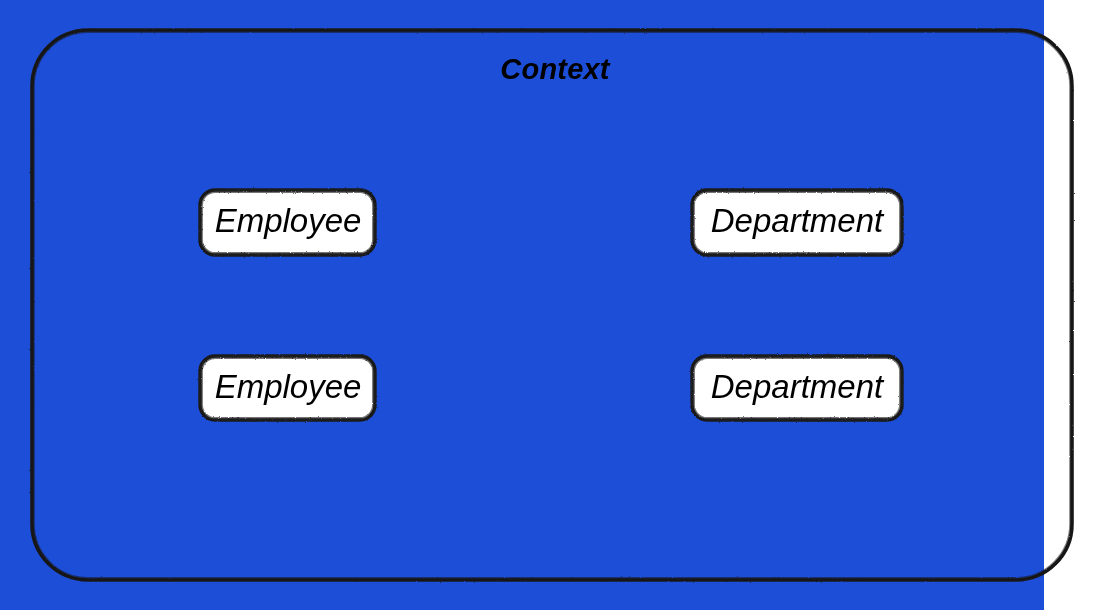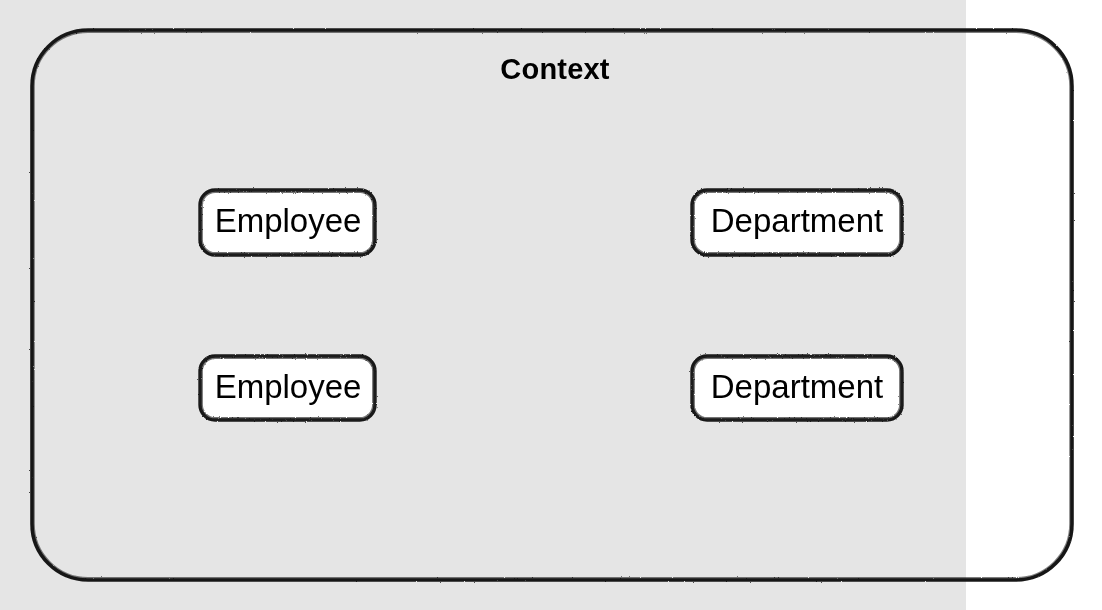--- a/index.html
+++ b/index.html
@@ -10,23 +10,24 @@
   }
   body {
     width: 1102px;
     height: 610px;
     overflow: hidden;
     font-family: "Liberation Sans", sans-serif;
     color: #000000;
   }
   #stage {
     position: relative;
-    width: 966px;
+    width: 1044px;
     height: 610px;
-    background: #e5e5e5;
+    background: #1d4ed8;
+    font-style: italic;
   }
   #diagram-svg {
     position: absolute;
     left: 0;
     top: 0;
     width: 1102px;
     height: 610px;
     display: block;
   }
   .sketch-stroke {

